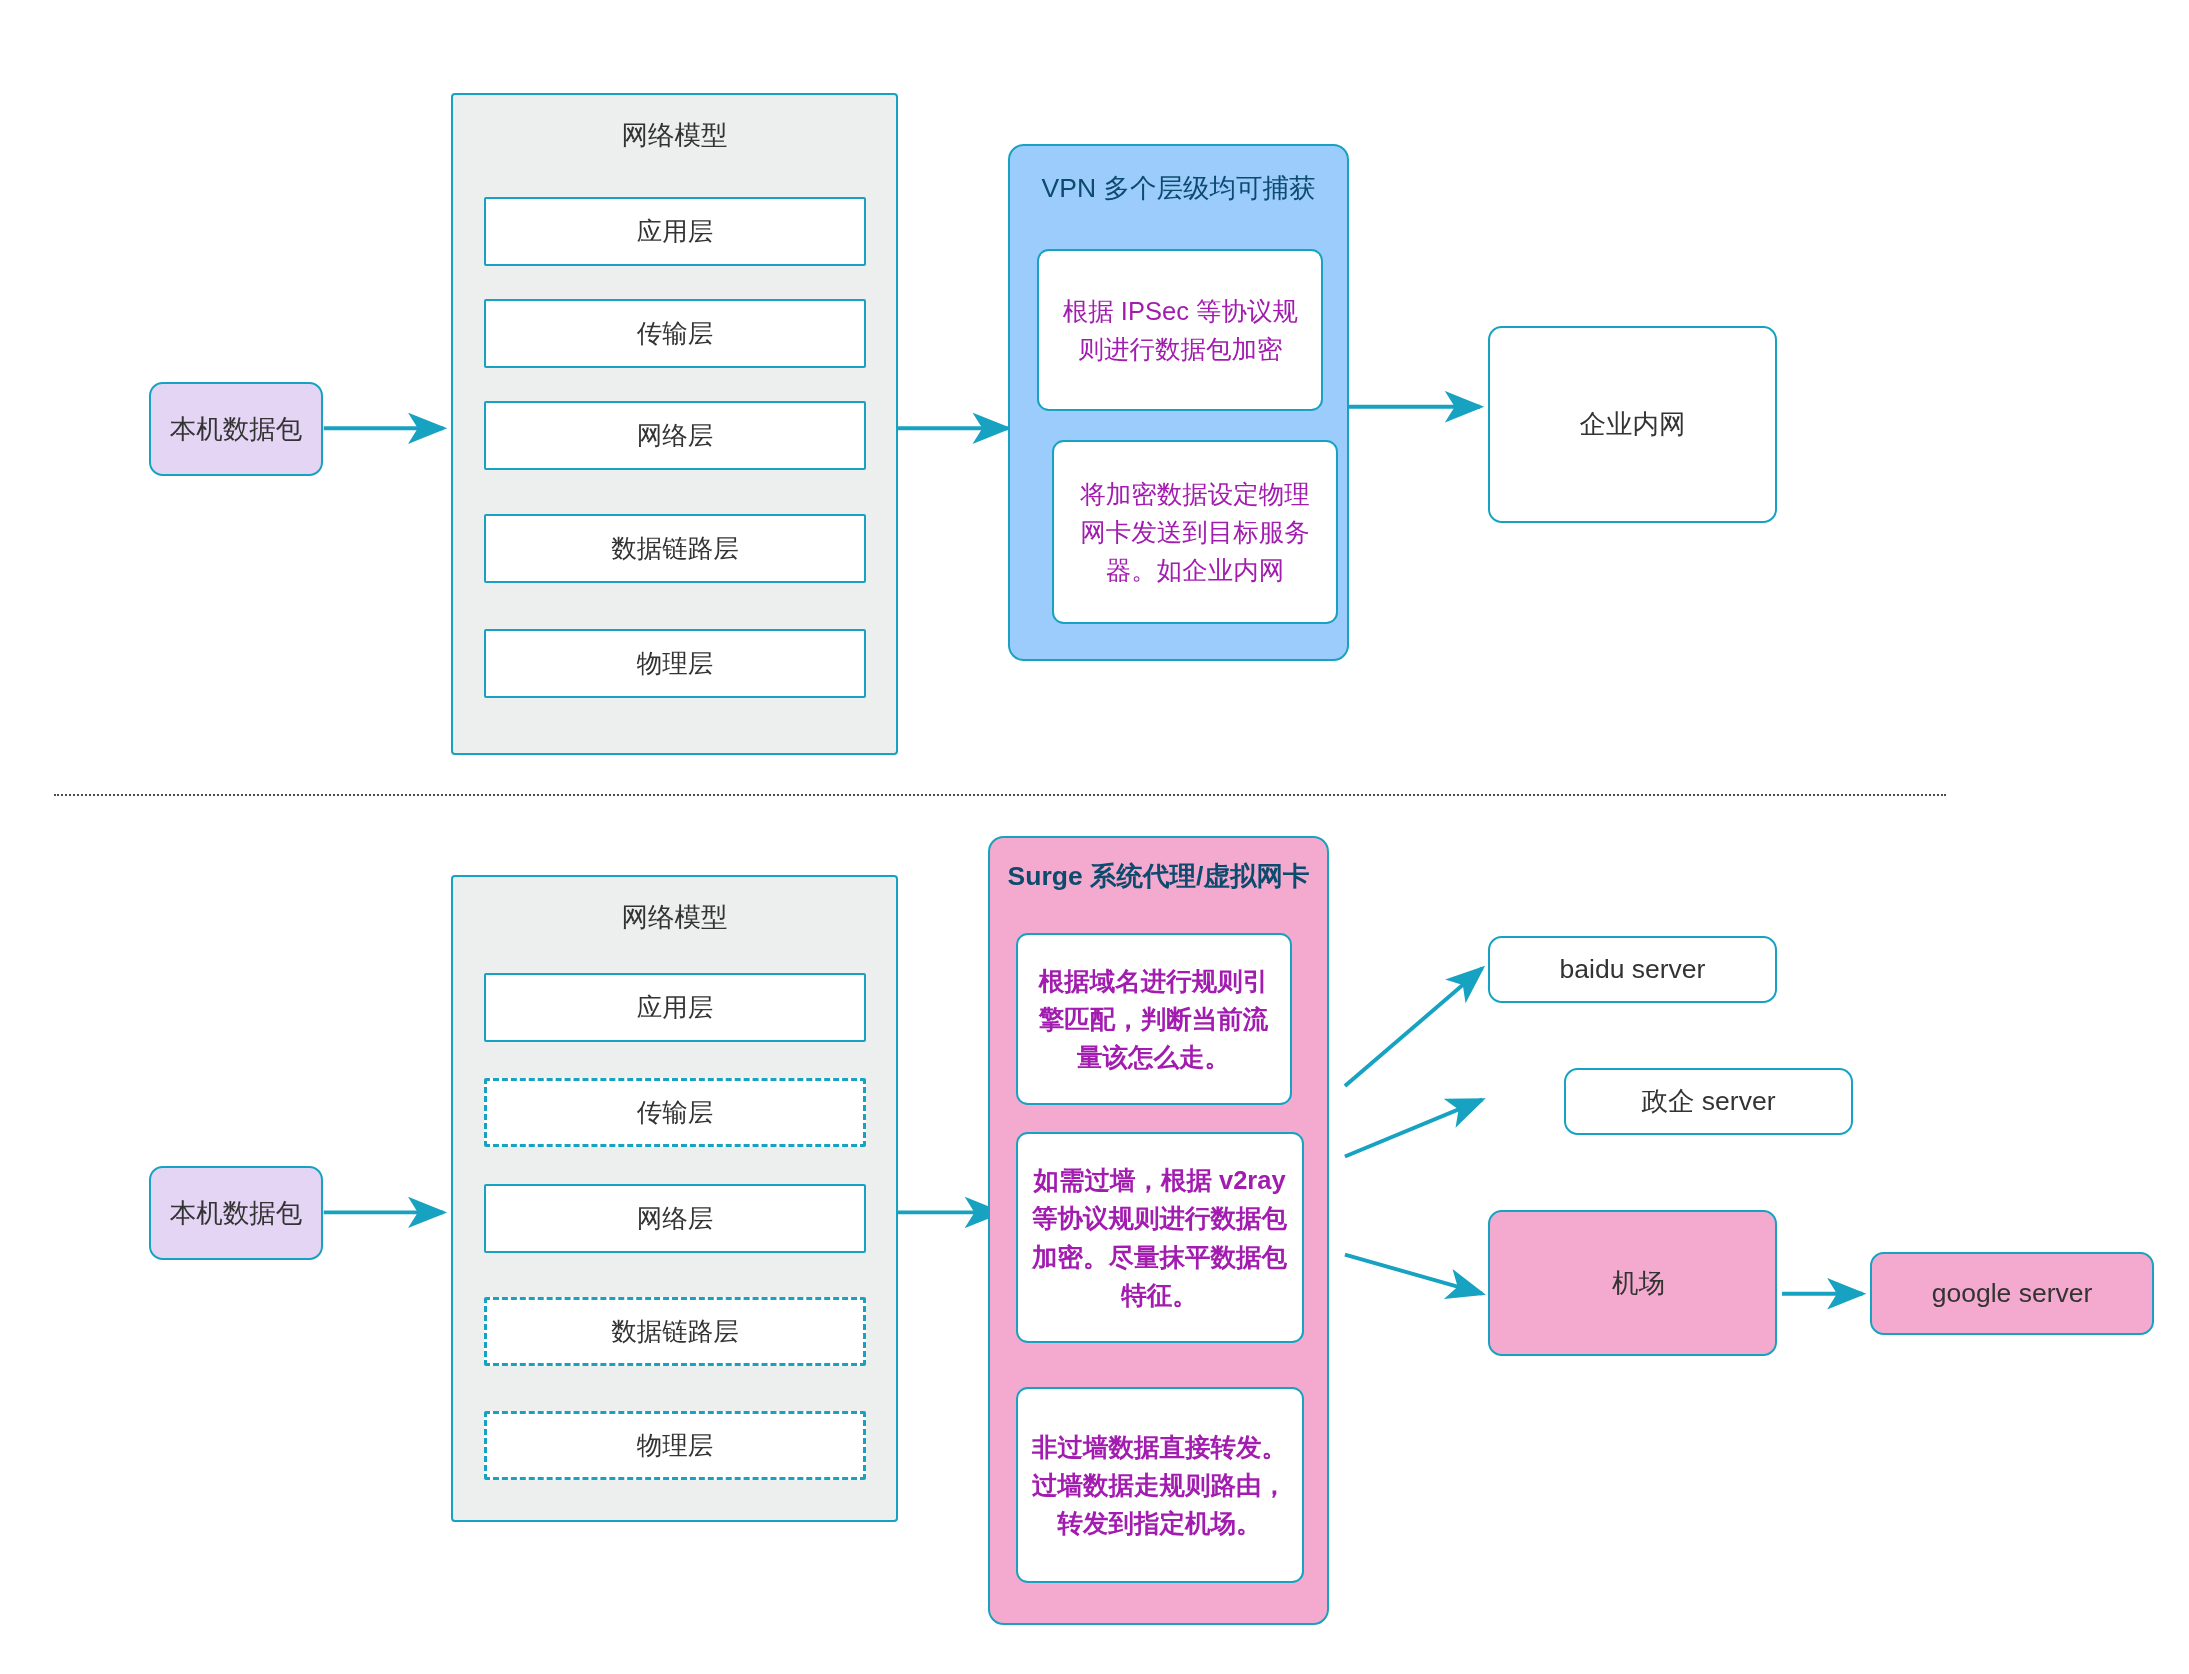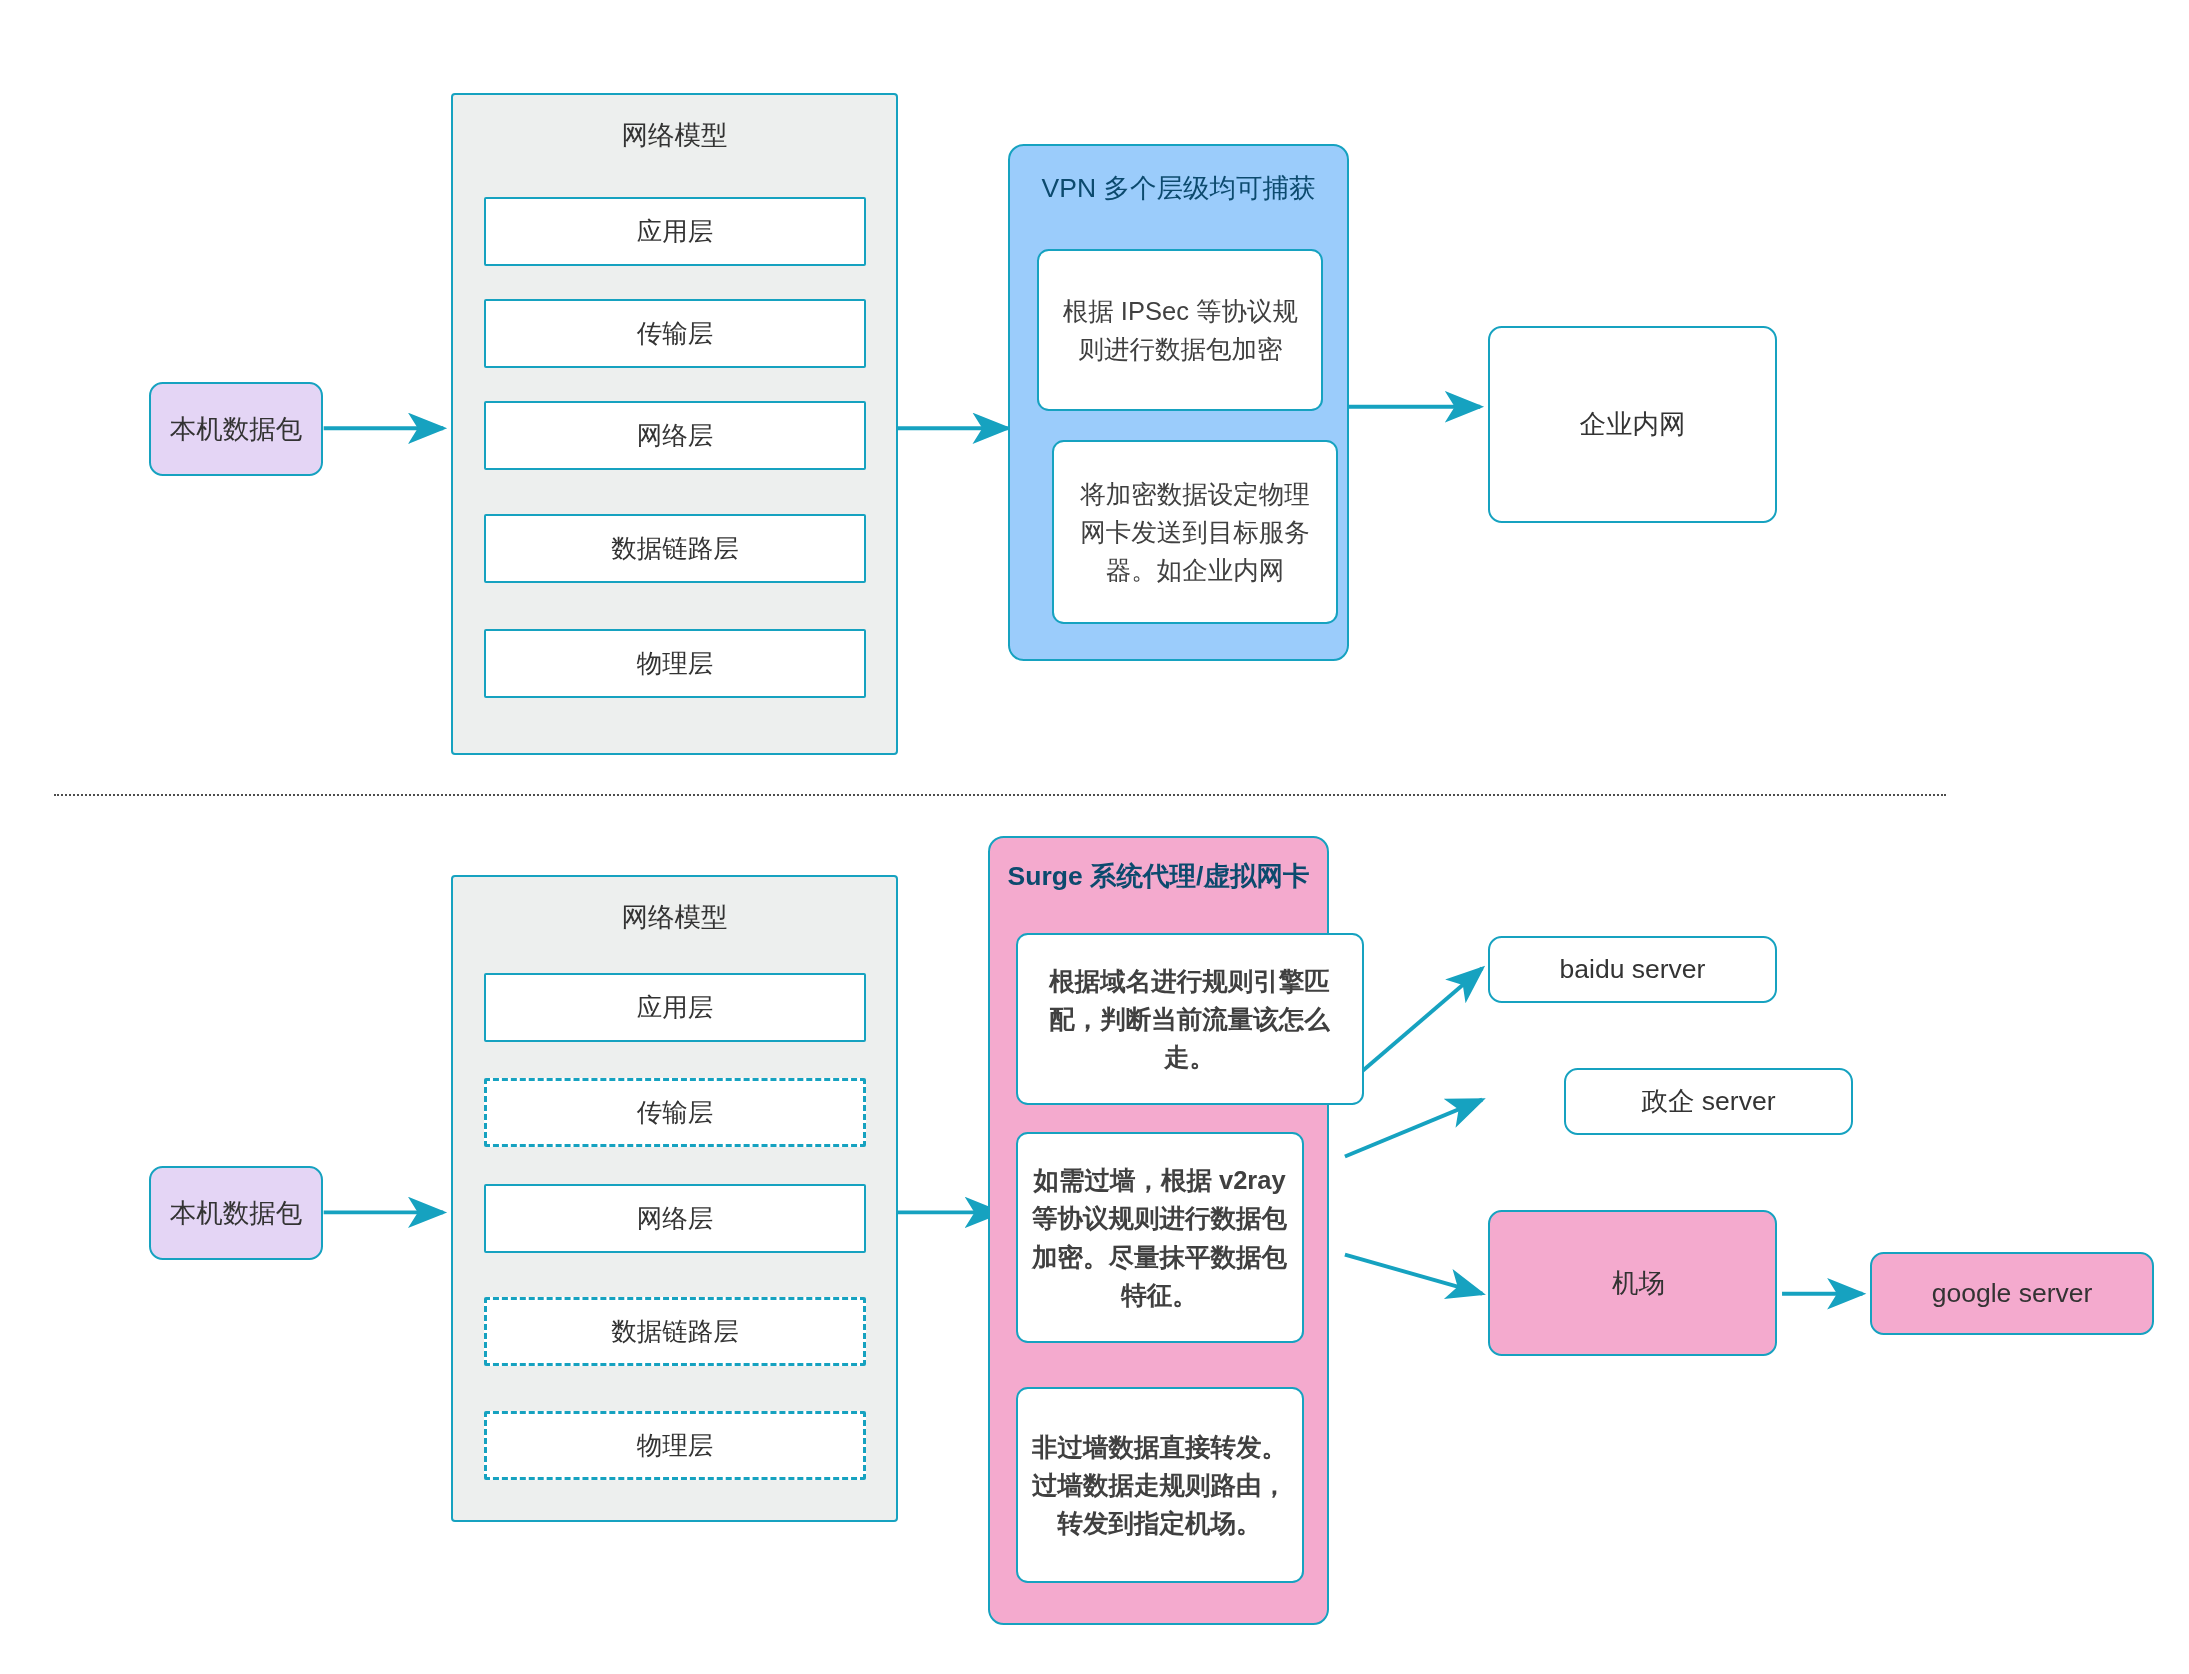--- a/index.html
+++ b/index.html
@@ -90,21 +90,21 @@
     background: #ffffff;
     border: 2.9px solid #16A2C0;
     border-radius: 11.8px;
     display: flex;
     align-items: center;
     justify-content: center;
     text-align: center;
     font-size: 25.5px;
     line-height: 1.5;
     padding: 5.9px 13.7px;
-    color: #404040;
+    color: #a21caf;
   }
 
   
   .packet {
     background: #E4D5F5;
   }
   .pink {
     background: #F4AACE;
   }
 
@@ -216,21 +216,21 @@
       <span>数据链路层</span>
     </div>
     <div class="layer dashed" style="left:31px; top:534px; width:382px; height:69px;">
       <span>物理层</span>
     </div>
   </div>
 
   <div class="proc-group surge" style="left:988px; top:836px; width:341px; height:789px;font-weight:bold;">
     <div class="proc-title" style="top:19.6px;">Surge 系统代理/虚拟网卡</div>
 
-    <div class="proc-step" style="left:25.5px; top:95px; width:348px; height:172px;">
+    <div class="proc-step" style="left:25.5px; top:95px; width:276px; height:172px;">
       <span>根据域名进行规则引擎匹配，判断当前流量该怎么走。</span>
     </div>
     <div class="proc-step" style="left:25.5px; top:294px; width:288px; height:211px;">
       <span>如需过墙，根据 v2ray 等协议规则进行数据包加密。尽量抹平数据包特征。</span>
     </div>
     <div class="proc-step" style="left:25.5px; top:549px; width:288px; height:196px;">
       <span>非过墙数据直接转发。过墙数据走规则路由，转发到指定机场。</span>
     </div>
   </div>
 

